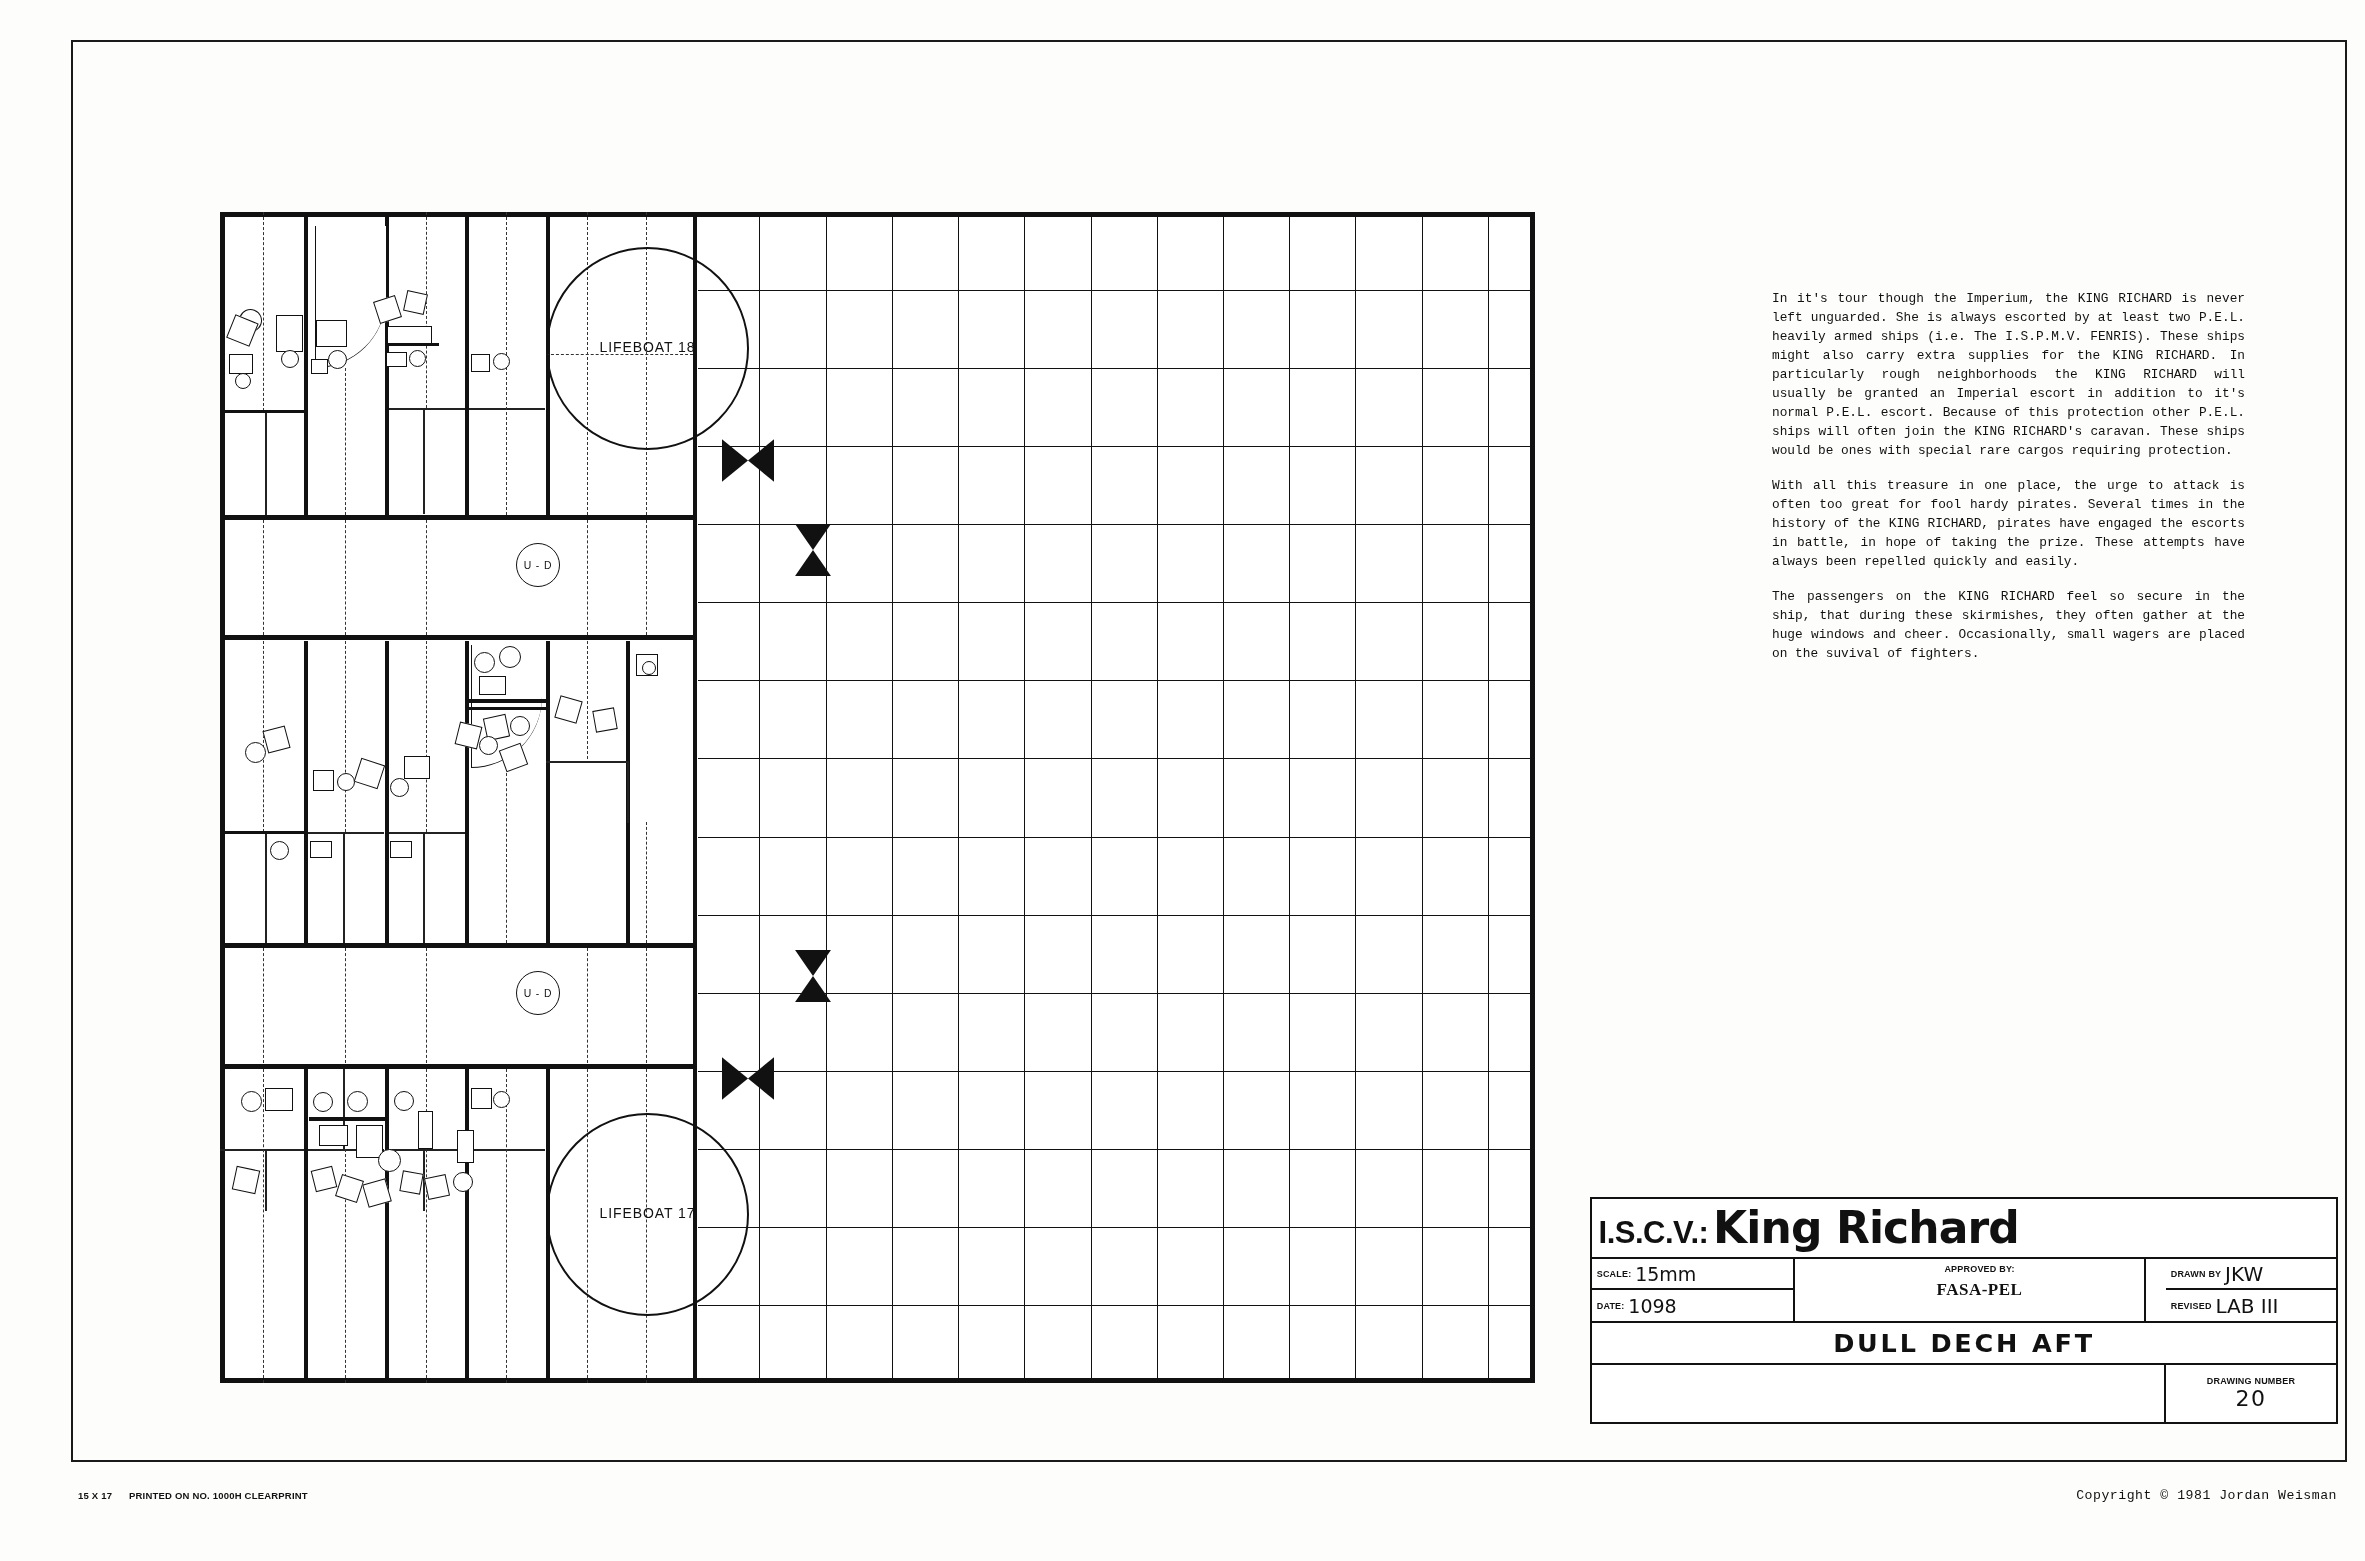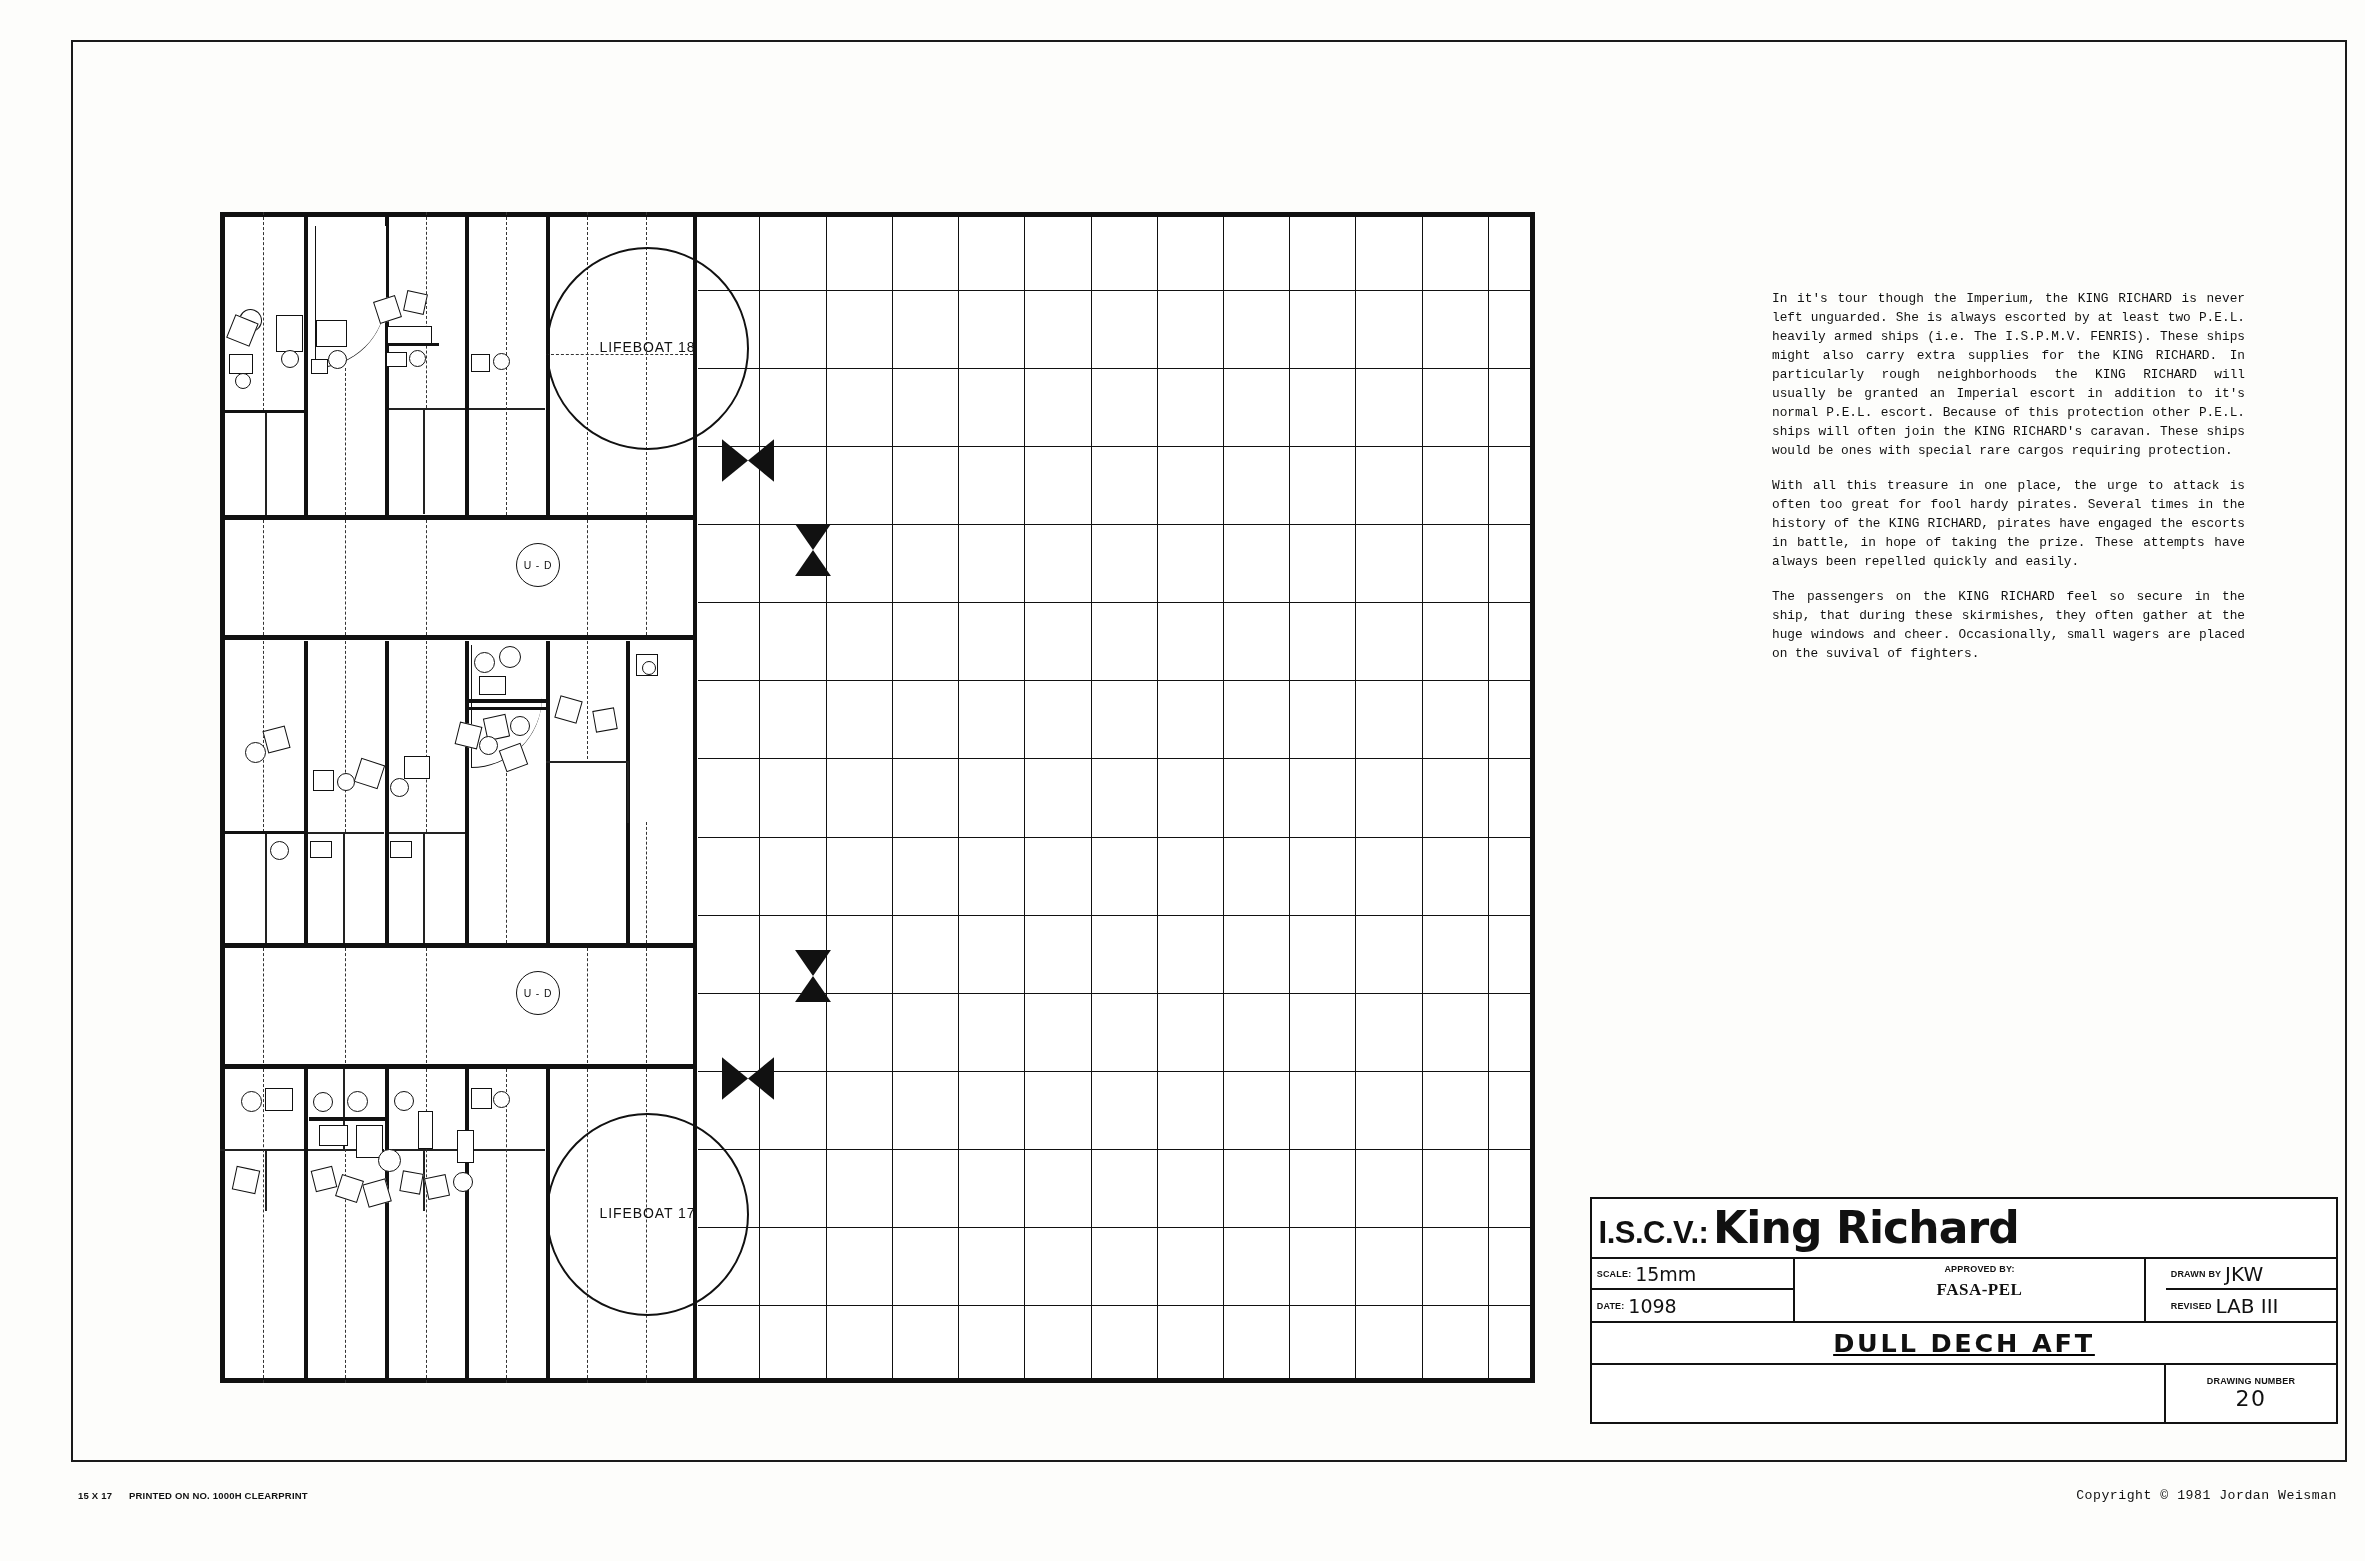--- a/index.html
+++ b/index.html
@@ -509,21 +509,21 @@
           <span class="tb-val-hand ital">JKW</span>
         </div>
         <div class="tb-cell" style="height:31px; border-right:none;">
           <span class="tb-lab">REVISED</span>
           <span class="tb-val-hand ital">LAB III</span>
         </div>
       </div>
     </div>
 
     <div class="tb-row" style="height:40px;">
-      <div class="tb-cell" style="width:100%; justify-content:center;text-decoration:underline;">
+      <div class="tb-cell" style="width:100%; justify-content:center;">
         <span class="tb-sheetname">DULL DECH AFT</span>
       </div>
     </div>
 
     <div class="tb-row" style="height:57px;">
       <div class="tb-cell" style="flex:1;"></div>
       <div class="tb-cell" style="width:170px; flex-direction:column; justify-content:center; border-right:none;">
         <span class="tb-dwg-label">DRAWING NUMBER</span>
         <span class="tb-dwg-num">20</span>
       </div>

